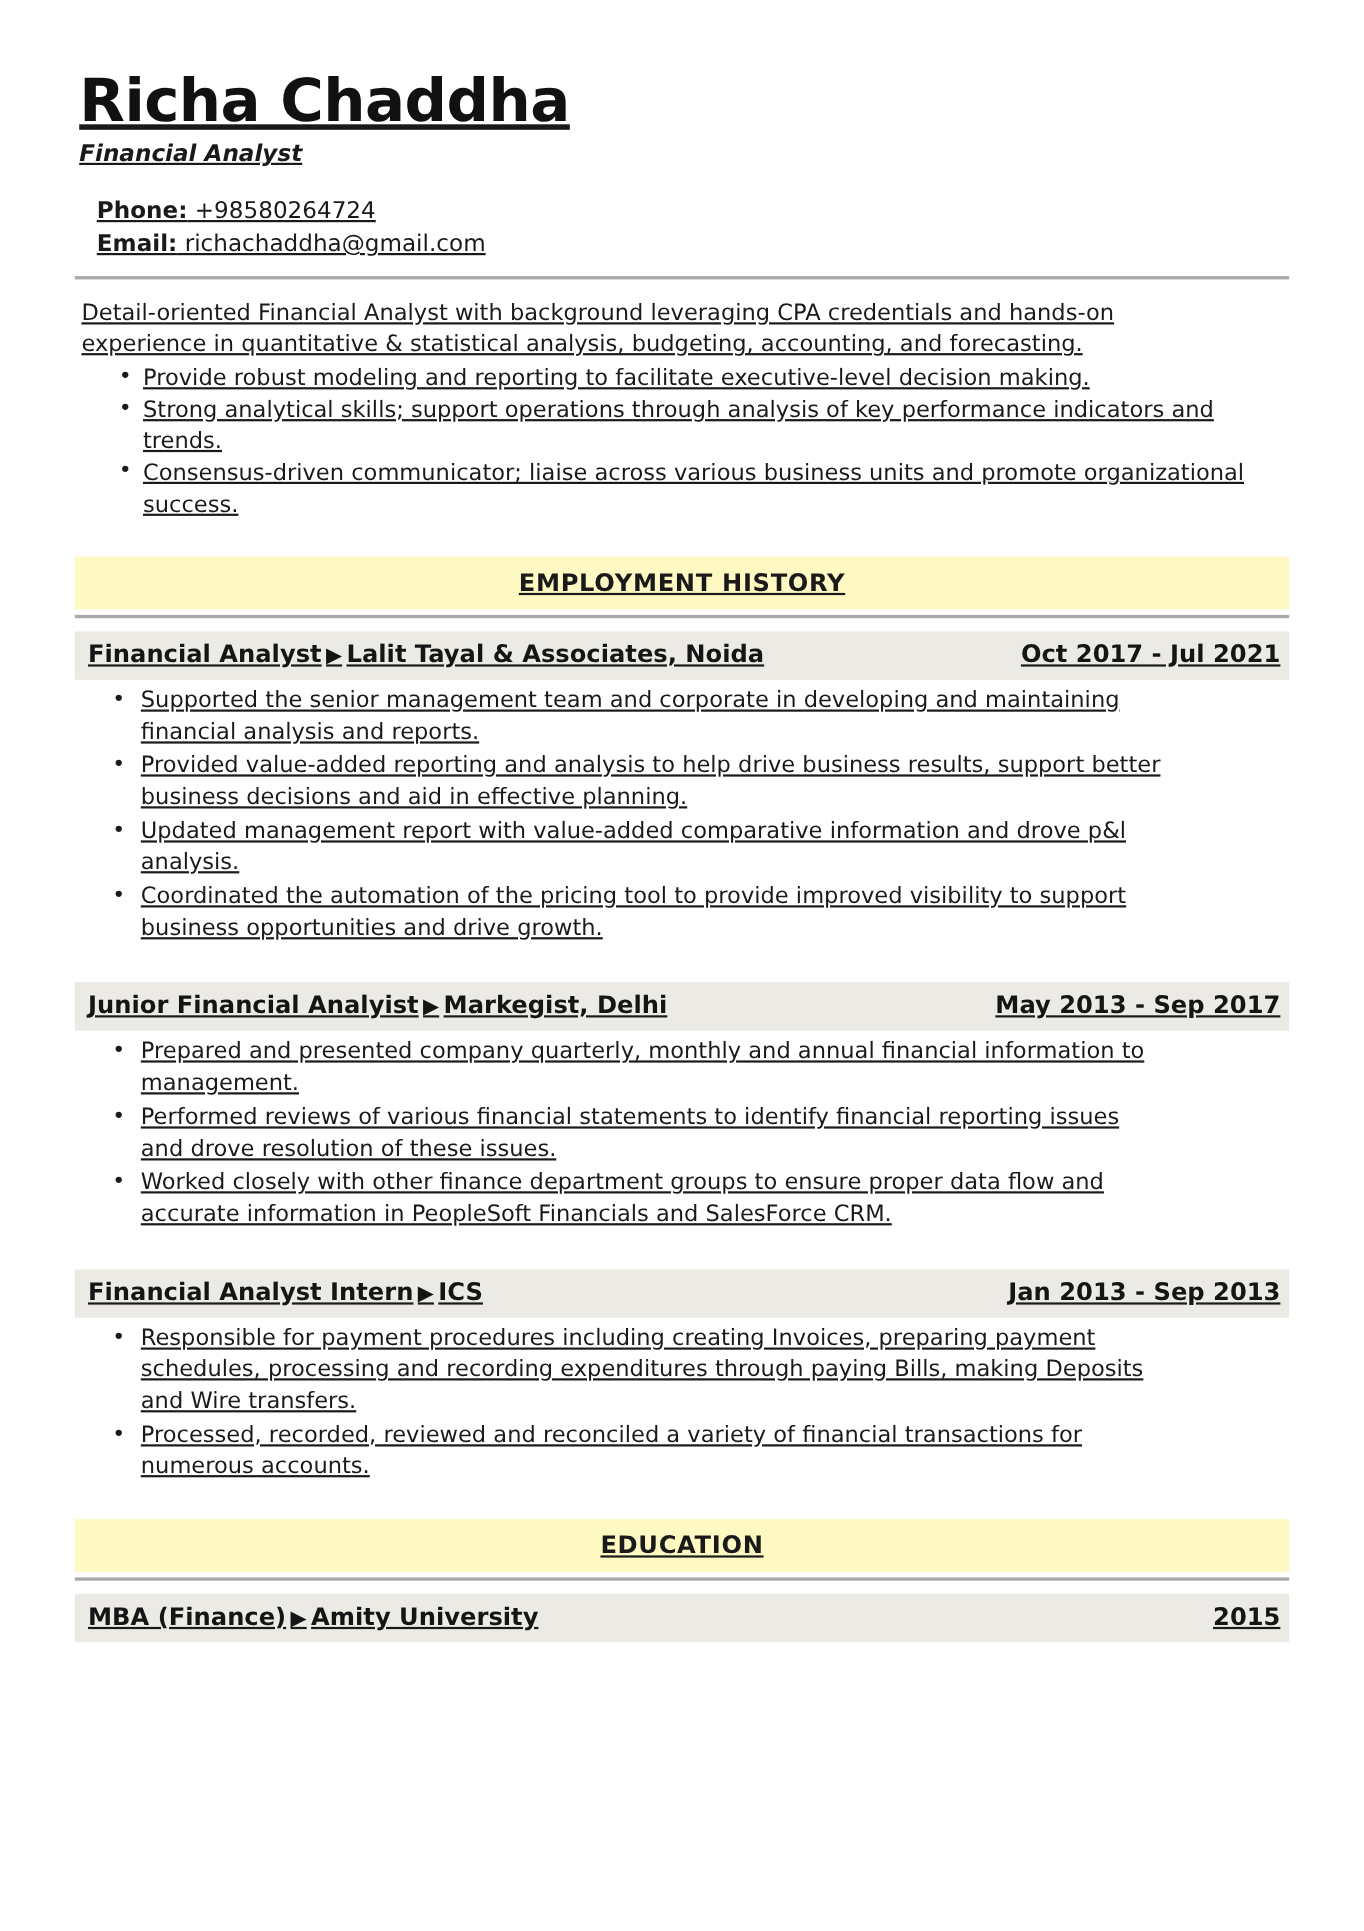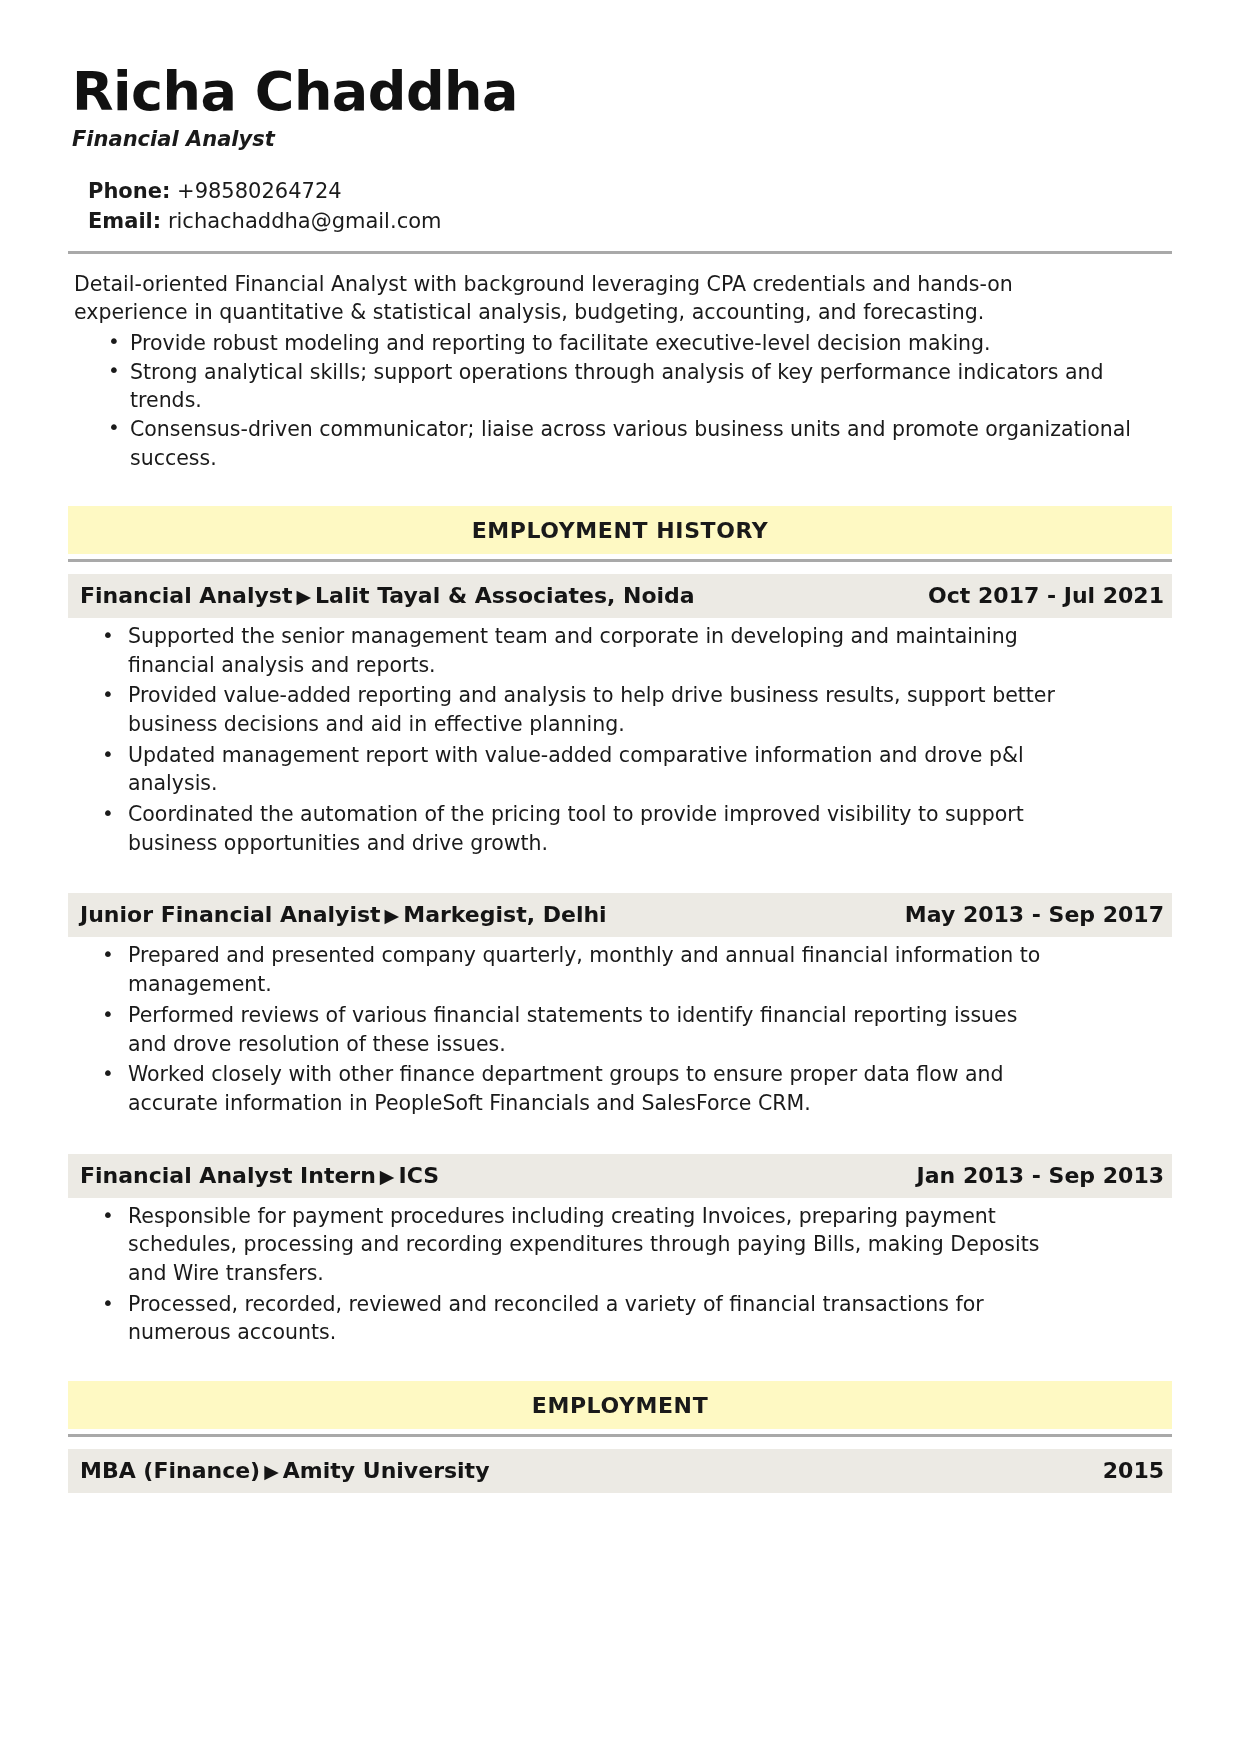--- a/index.html
+++ b/index.html
@@ -13,20 +13,21 @@
     height: 1755px;
     font-family: "DejaVu Sans", sans-serif;
     color: #1a1a1a;
     overflow: hidden;
   }
   .page {
     width: 1240px;
     height: 1301px;
     padding: 62px 68px 0 68px;
     position: relative;
+    text-decoration: underline;
   }
 
   
   .name {
     font-size: 54px;
     font-weight: bold;
     letter-spacing: -0.5px;
     line-height: 1.1;
     margin: 0 0 6px 4px;
     color: #111111;
@@ -229,21 +230,21 @@
       <div class="right">Jan 2013 - Sep 2013</div>
     </div>
     <div class="entry-body">
       <ul>
         <li>Responsible for payment procedures including creating Invoices, preparing payment schedules, processing and recording expenditures through paying Bills, making Deposits and Wire transfers.</li>
         <li>Processed, recorded, reviewed and reconciled a variety of financial transactions for numerous accounts.</li>
       </ul>
     </div>
   </div>
 
-  <div class="section-banner">EMPLOYMENT</div>
+  <div class="section-banner">EDUCATION</div>
   <div class="rule thin"></div>
 
   <div>
     <div class="entry-head">
       <div class="left">
         <span>MBA (Finance)</span><span class="arrow">▶</span><span>Amity University</span>
       </div>
       <div class="right">2015</div>
     </div>
   </div>

